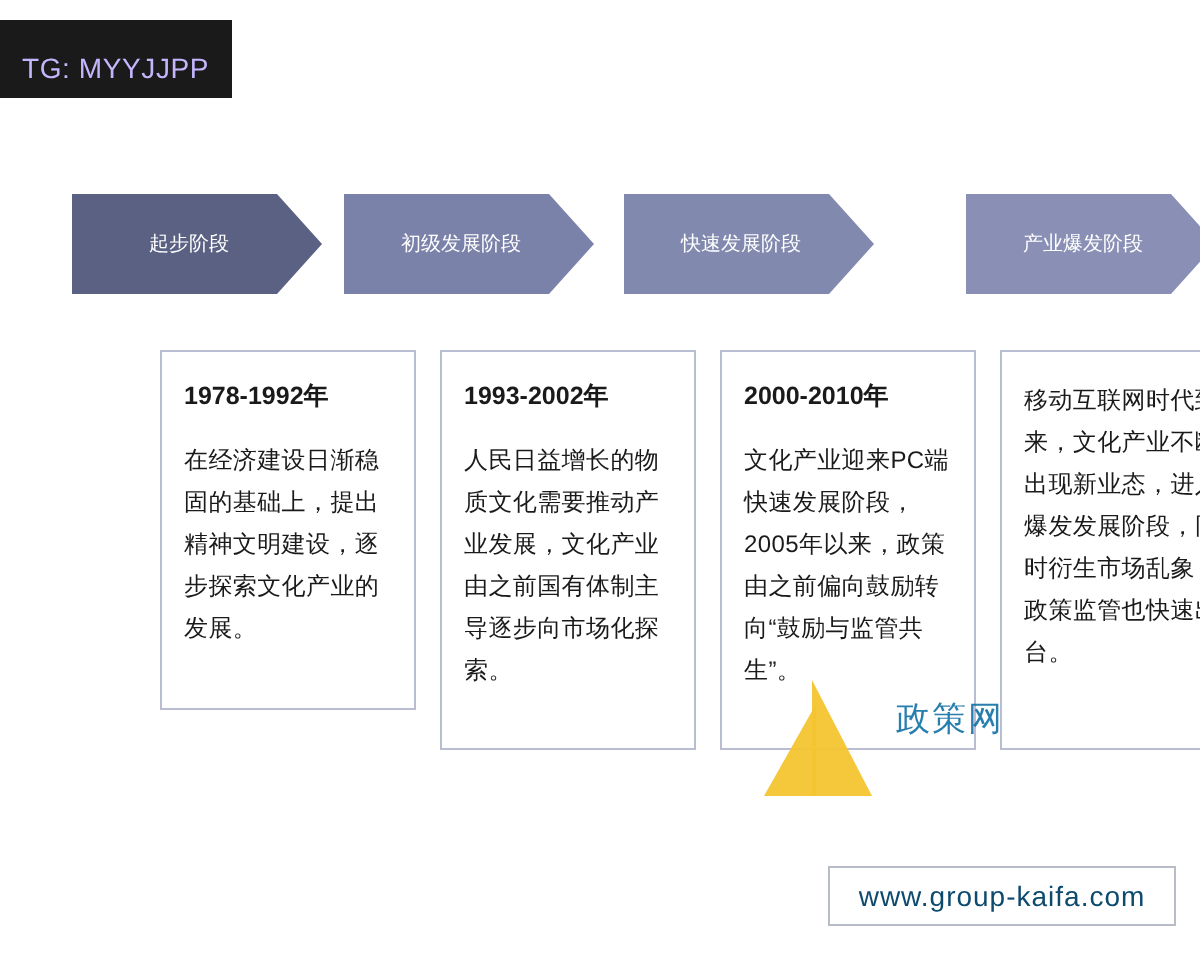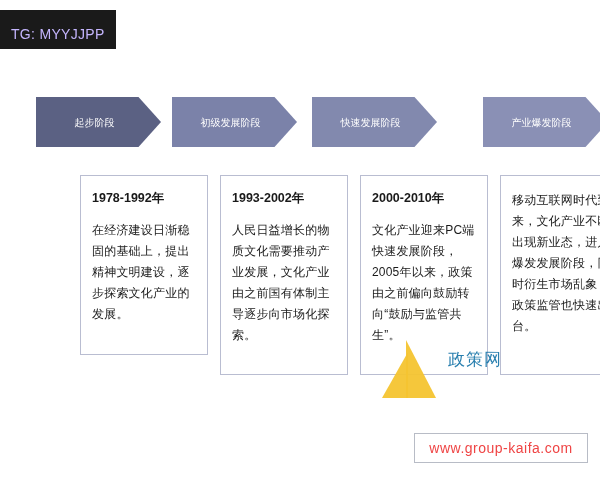--- a/index.html
+++ b/index.html
@@ -140,21 +140,21 @@
     white-space: nowrap;
   }
   #watermark-url {
     position: absolute;
     left: 414px;
     top: 433px;
     width: 172px;
     height: 28px;
     border: 1px solid #b8bcc6;
     background: #ffffff;
-    color: #ef4444;
+    color: #0c4a6e;
     font-size: 14px;
     letter-spacing: 0.5px;
     display: flex;
     align-items: center;
     justify-content: center;
   }
 </style>
 </head>
 <body>
 

